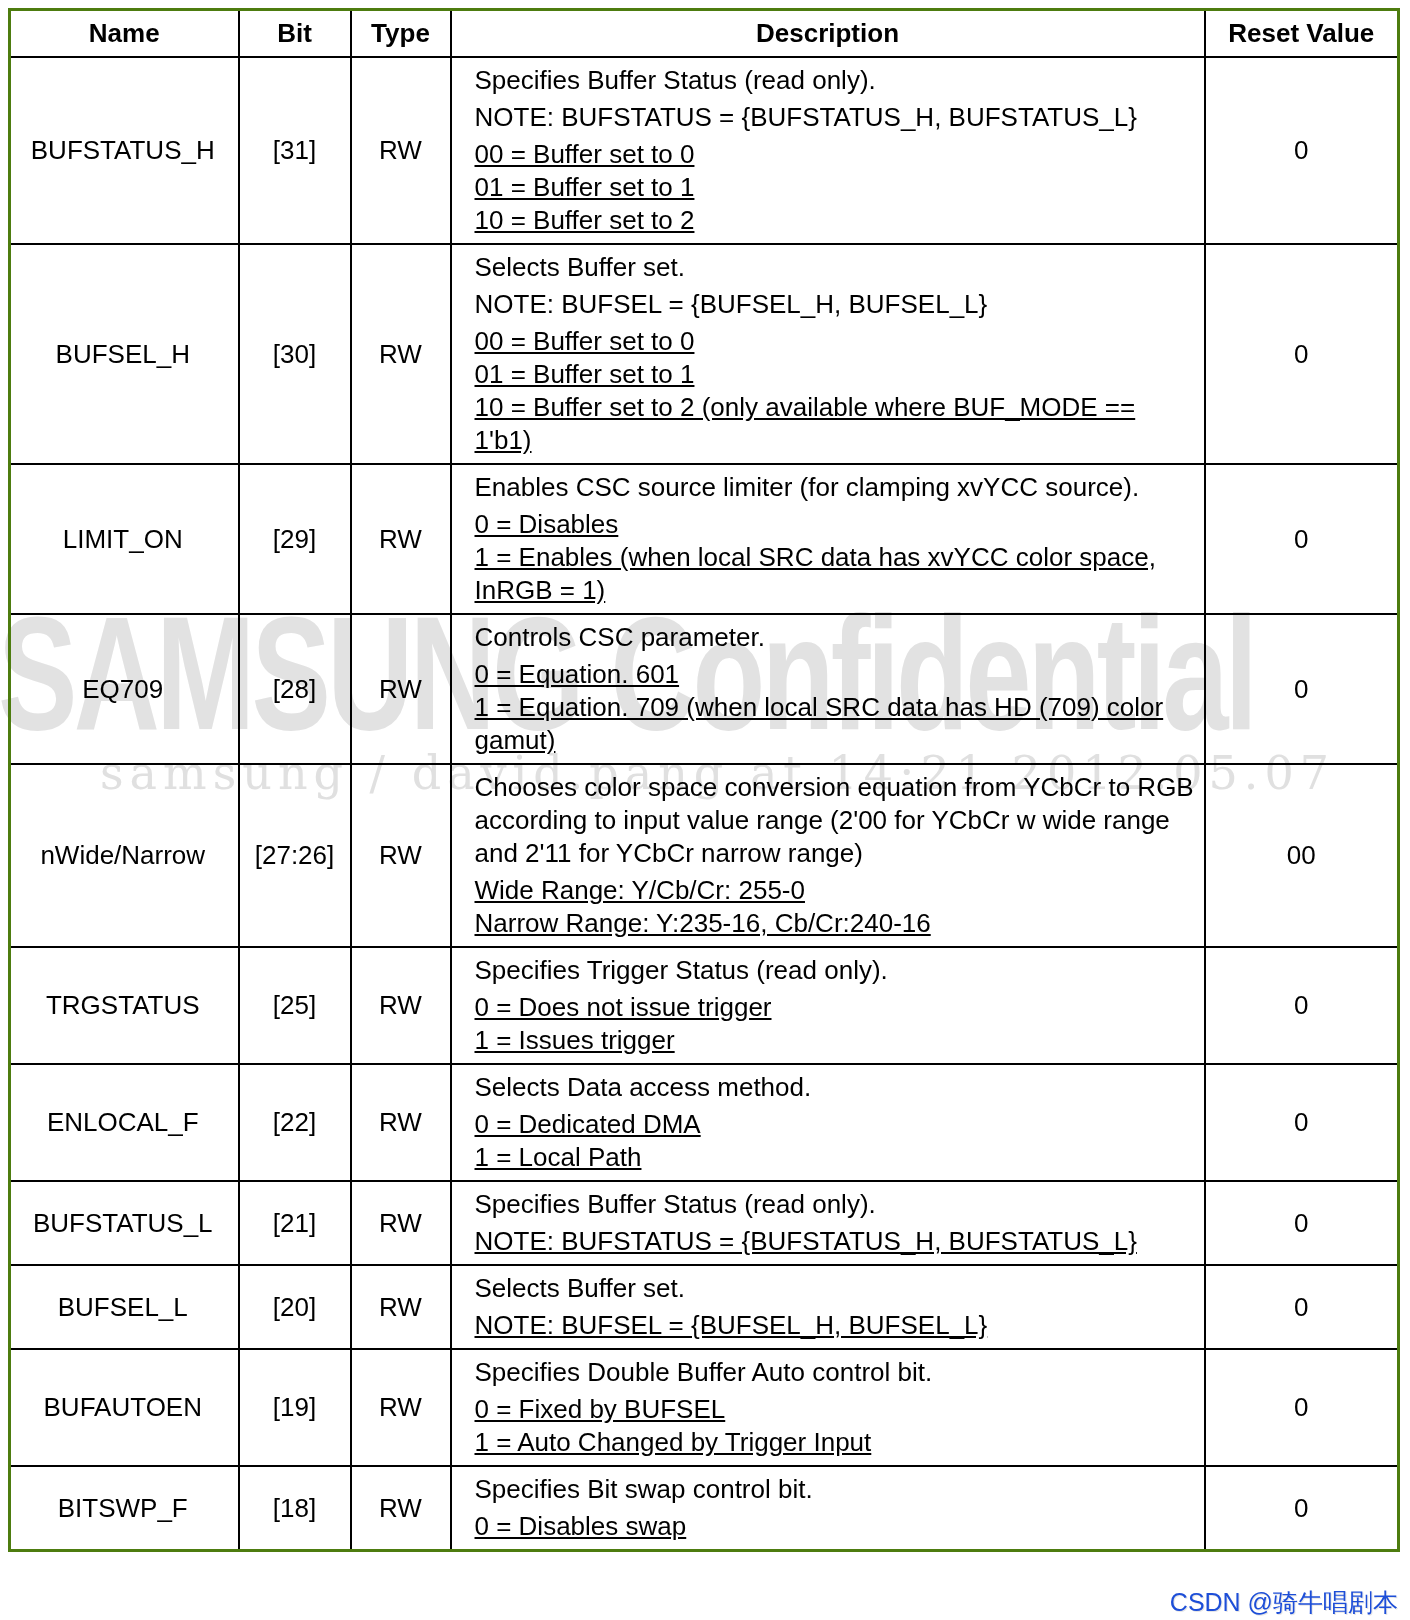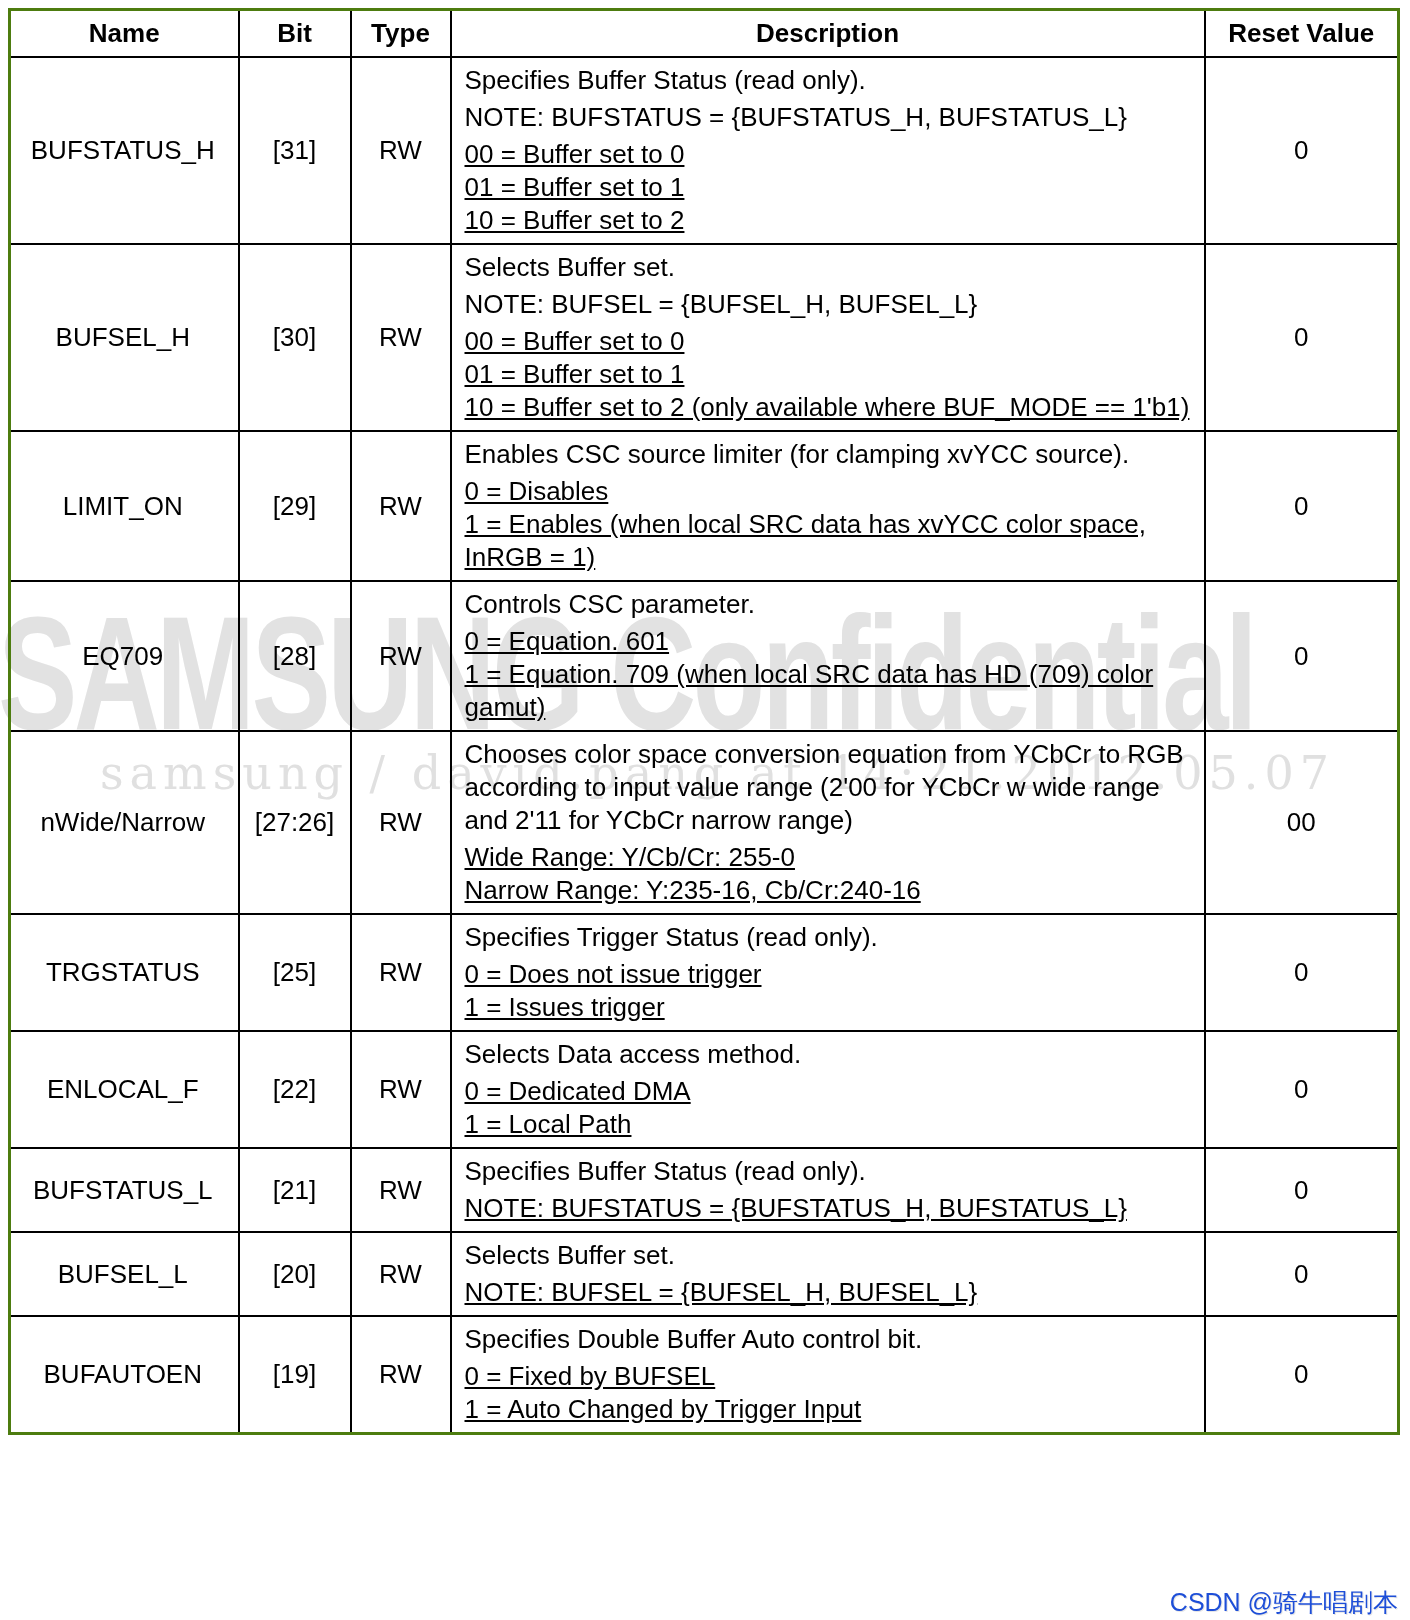--- a/index.html
+++ b/index.html
@@ -99,21 +99,21 @@
   }
   td.cell-bit, td.cell-type, td.cell-reset {
     text-align: center;
     padding: 21px 2px;
   }
   td.cell-desc {
     text-align: left;
     padding: 6px 8px 6px 13px;
   }
   td.cell-desc p {
-    margin: 0 0 4px 0;
+    margin: 0 0 4px 10px;
     white-space: pre-line;
   }
   td.cell-desc p:last-child {
     margin-bottom: 0;
     text-decoration: underline;
   }
 </style>
 </head>
 <body>
 
@@ -257,18 +257,28 @@
     <td class="cell-bit">[19]</td>
     <td class="cell-type">RW</td>
     <td class="cell-desc">
             <p>Specifies Double Buffer Auto control bit.</p>
             <p>0 = Fixed by BUFSEL
 1 = Auto Changed by Trigger Input</p>
           </td>
     <td class="cell-reset">0</td>
   </tr>
 
+  <tr>
+    <td class="cell-name">BITSWP_F</td>
+    <td class="cell-bit">[18]</td>
+    <td class="cell-type">RW</td>
+    <td class="cell-desc">
+            <p>Specifies Bit swap control bit.</p>
+            <p>0 = Disables swap</p>
+          </td>
+    <td class="cell-reset">0</td>
+  </tr>
 </tbody>
   </table>
 
   <div class="wm-csdn">CSDN @骑牛唱剧本</div>
 
 </div>
 
 </body></html>

